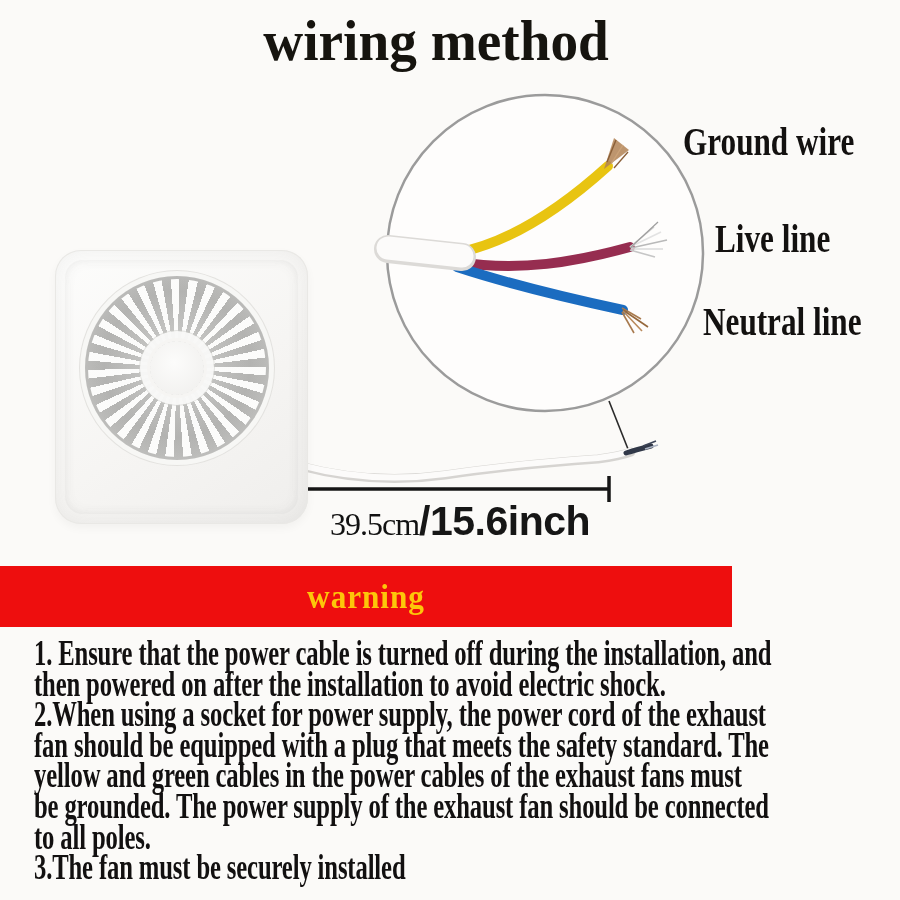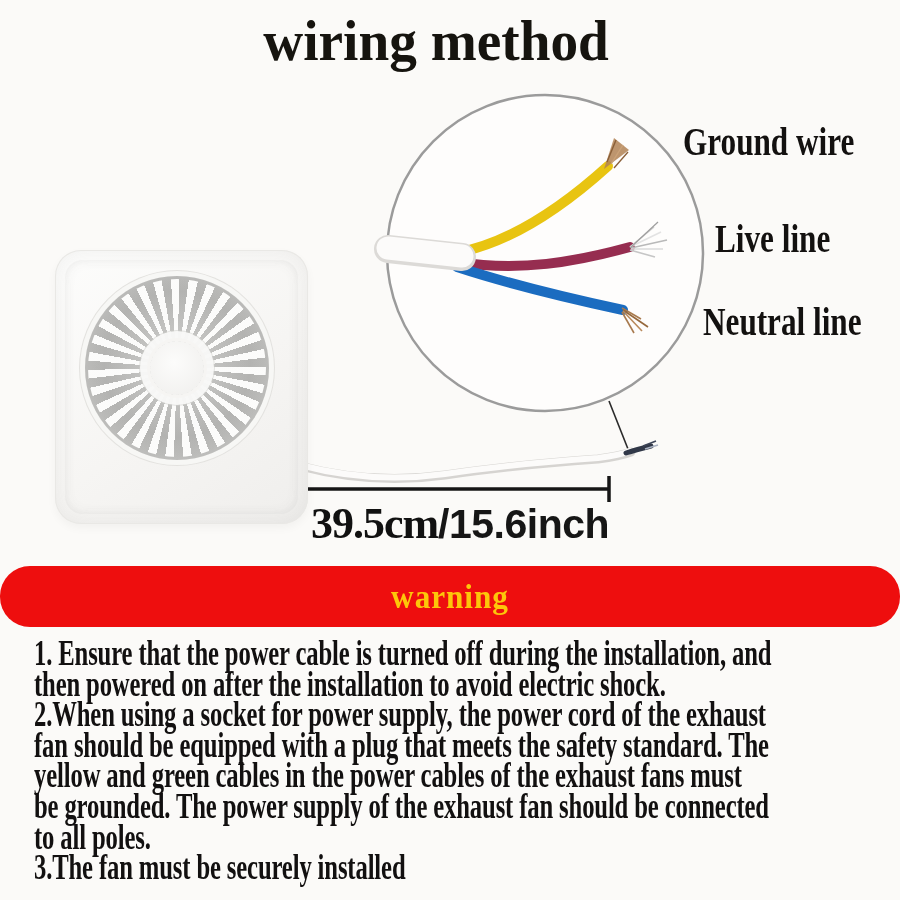--- a/index.html
+++ b/index.html
@@ -56,27 +56,27 @@
     transform:scaleX(.78);transform-origin:left top;white-space:nowrap;line-height:1;
   }
   .label-ground{left:683px;top:122px;}
   .label-live{left:715px;top:219px;}
   .label-neutral{left:703px;top:302px;}
 
   
   .measurement{
     position:absolute;left:280px;top:498px;width:360px;text-align:center;white-space:nowrap;
   }
-  .metric{font-weight:700;font-size:44px;color:#111;letter-spacing:-1px;}
+  .metric{font-weight:400;font-size:32px;color:#111;letter-spacing:-1px;}
   .imperial{font-family:"Liberation Sans",sans-serif;font-weight:700;font-size:41px;color:#161616;letter-spacing:-0.5px;}
 
   
   .warning-banner{
-    position:absolute;left:0;top:566px;width:900px;height:61px;
-    background:#ee0e0e;text-align:center;border-radius:30px;
+    position:absolute;left:0;top:566px;width:732px;height:61px;
+    background:#ee0e0e;text-align:center;
   }
   .warning-word{
     display:inline-block;font-weight:700;font-size:34px;line-height:61px;
     color:#fdc60a;transform:scaleX(.92);letter-spacing:1px;
   }
 
   
   .notes{
     position:absolute;left:34px;top:639px;width:1280px;
     transform:scaleX(.705);transform-origin:left top;color:#121010;

